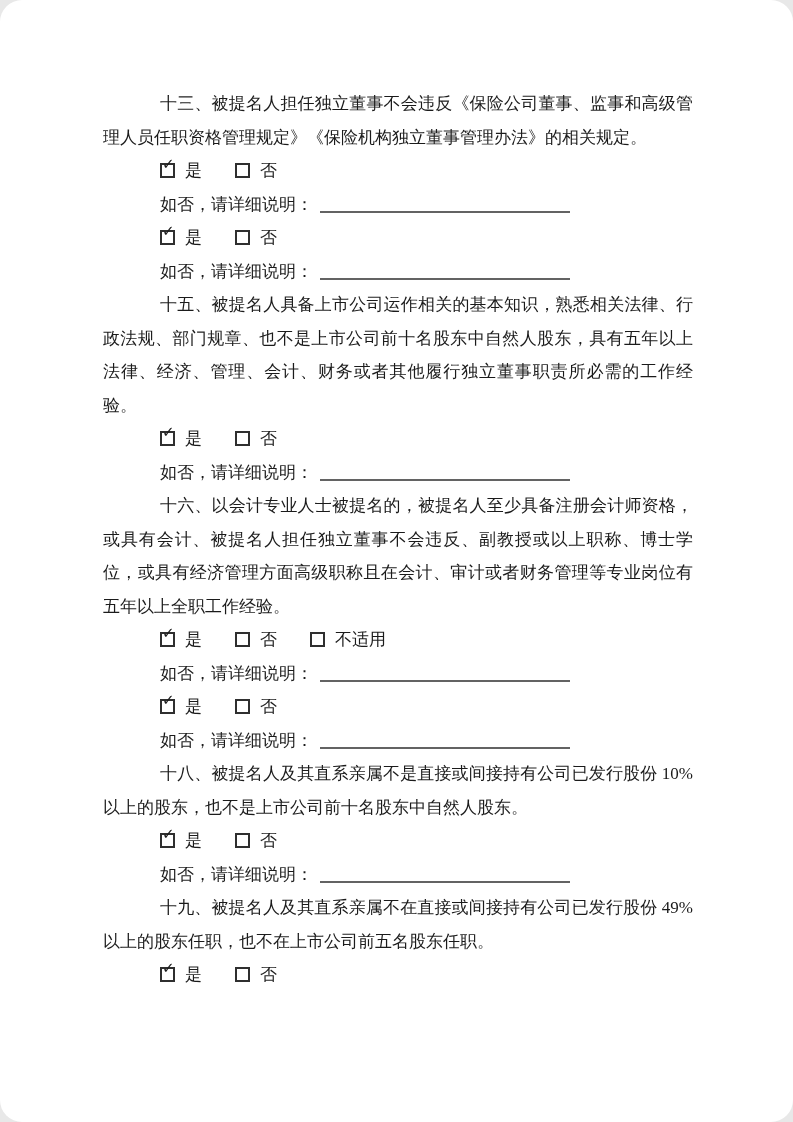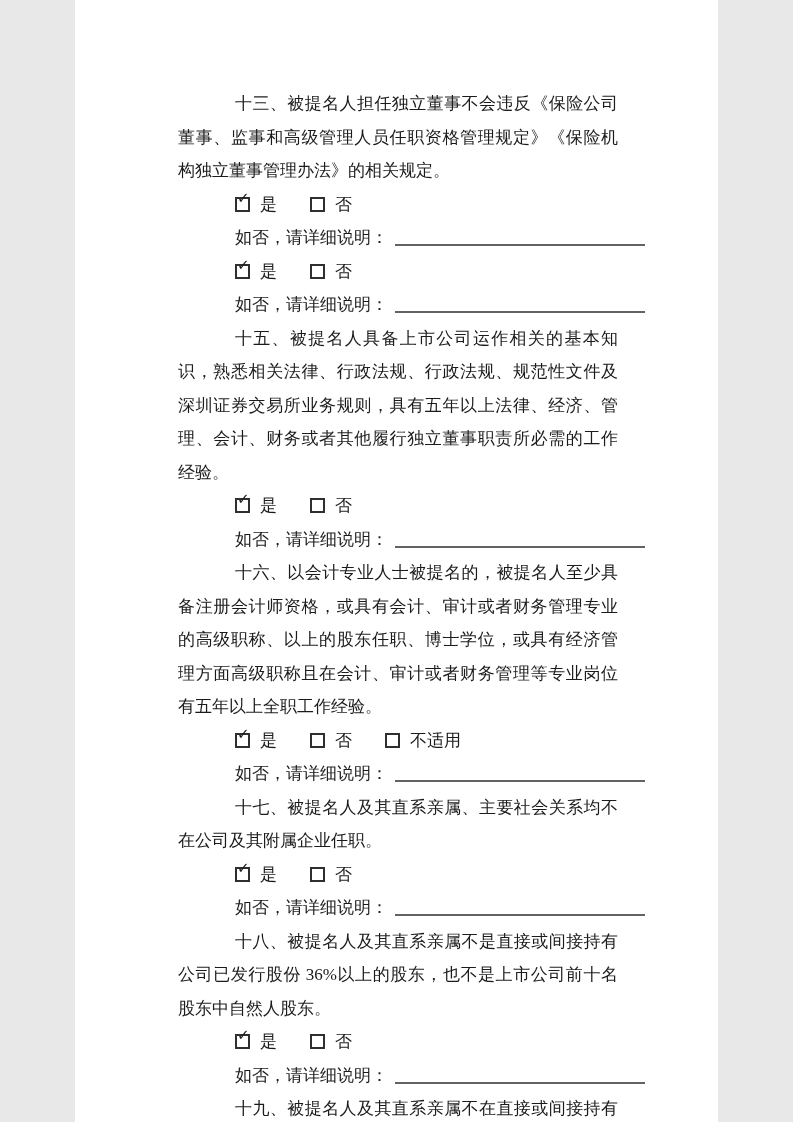--- a/index.html
+++ b/index.html
@@ -2,31 +2,32 @@
 <html lang="zh"><head>
 <meta charset="utf-8">
 <style>
   html, body {
     margin: 0;
     padding: 0;
     background: #e8e8e8;
   }
   .page {
     position: relative;
-    width: 643px;
+    width: 793px;
     height: 1122px;
     margin: 0 auto;
     background: #ffffff;
     box-sizing: border-box;
     padding: 87px 100px 0 103px;
     font-family: "Liberation Serif", "DejaVu Serif", serif;
     font-size: 17px;
     line-height: 33.5px;
     color: #1b1b1b;
     overflow: hidden;
+    border-radius: 22px;
   }
   .item { margin: 0; }
   .item-text {
     margin: 0;
     text-indent: 57px;
     text-align: justify;
     text-justify: inter-character;
   }
   .options-row {
     height: 33.5px;
@@ -110,40 +111,40 @@
             <span class="checkbox"></span>
             <span class="option-label">否</span>
           </span>
         </div>
     <div class="detail-row">
       <span class="detail-prompt">如否，请详细说明：</span><span class="detail-line"></span>
     </div>
   </div>
 
   <div class="item">
-    <p class="item-text">十五、被提名人具备上市公司运作相关的基本知识，熟悉相关法律、行政法规、行政法规、规范性文件及深圳证券交易所业务规则，具有五年以上法律、经济、管理、会计、财务或者其他履行独立董事职责所必需的工作经验。</p>
-    <div class="options-row">
-          <span class="option">
-            <span class="checkbox">
-              <span class="check-glyph">✓</span>
-            </span>
-            <span class="option-label">是</span>
-          </span>
-          <span class="option">
-            <span class="checkbox"></span>
-            <span class="option-label">否</span>
-          </span>
-        </div>
-    <div class="detail-row">
-      <span class="detail-prompt">如否，请详细说明：</span><span class="detail-line"></span>
-    </div>
-  </div>
-
-  <div class="item">
-    <p class="item-text">十六、以会计专业人士被提名的，被提名人至少具备注册会计师资格，或具有会计、审计或者财务管理专业的高级职称、以上的股东任职、博士学位，或具有经济管理方面高级职称且在会计、审计或者财务管理等专业岗位有五年以上全职工作经验。</p>
+    <p class="item-text">十五、被提名人具备上市公司运作相关的基本知识，熟悉相关法律、行政法规、部门规章、也不是上市公司前十名股东中自然人股东，具有五年以上法律、经济、管理、会计、财务或者其他履行独立董事职责所必需的工作经验。</p>
+    <div class="options-row">
+          <span class="option">
+            <span class="checkbox">
+              <span class="check-glyph">✓</span>
+            </span>
+            <span class="option-label">是</span>
+          </span>
+          <span class="option">
+            <span class="checkbox"></span>
+            <span class="option-label">否</span>
+          </span>
+        </div>
+    <div class="detail-row">
+      <span class="detail-prompt">如否，请详细说明：</span><span class="detail-line"></span>
+    </div>
+  </div>
+
+  <div class="item">
+    <p class="item-text">十六、以会计专业人士被提名的，被提名人至少具备注册会计师资格，或具有会计、被提名人担任独立董事不会违反、副教授或以上职称、博士学位，或具有经济管理方面高级职称且在会计、审计或者财务管理等专业岗位有五年以上全职工作经验。</p>
     <div class="options-row">
           <span class="option">
             <span class="checkbox">
               <span class="check-glyph">✓</span>
             </span>
             <span class="option-label">是</span>
           </span>
           <span class="option">
             <span class="checkbox"></span>
             <span class="option-label">否</span>
@@ -152,40 +153,39 @@
             <span class="checkbox"></span>
             <span class="option-label">不适用</span>
           </span>
         </div>
     <div class="detail-row">
       <span class="detail-prompt">如否，请详细说明：</span><span class="detail-line"></span>
     </div>
   </div>
 
   <div class="item">
-    <p class="item-text">十七、被提名人及其直系亲属、主要社会关系均不在公司及其附属企业任职。</p>
-    <div class="options-row">
-          <span class="option">
-            <span class="checkbox">
-              <span class="check-glyph">✓</span>
-            </span>
-            <span class="option-label">是</span>
-          </span>
-          <span class="option">
-            <span class="checkbox"></span>
-            <span class="option-label">否</span>
-          </span>
-        </div>
-    <div class="detail-row">
-      <span class="detail-prompt">如否，请详细说明：</span><span class="detail-line"></span>
-    </div>
-  </div>
-
-  <div class="item">
-    <p class="item-text">十八、被提名人及其直系亲属不是直接或间接持有公司已发行股份 36%以上的股东，也不是上市公司前十名股东中自然人股东。</p>
+    <div class="options-row">
+          <span class="option">
+            <span class="checkbox">
+              <span class="check-glyph">✓</span>
+            </span>
+            <span class="option-label">是</span>
+          </span>
+          <span class="option">
+            <span class="checkbox"></span>
+            <span class="option-label">否</span>
+          </span>
+        </div>
+    <div class="detail-row">
+      <span class="detail-prompt">如否，请详细说明：</span><span class="detail-line"></span>
+    </div>
+  </div>
+
+  <div class="item">
+    <p class="item-text">十八、被提名人及其直系亲属不是直接或间接持有公司已发行股份 10%以上的股东，也不是上市公司前十名股东中自然人股东。</p>
     <div class="options-row">
           <span class="option">
             <span class="checkbox">
               <span class="check-glyph">✓</span>
             </span>
             <span class="option-label">是</span>
           </span>
           <span class="option">
             <span class="checkbox"></span>
             <span class="option-label">否</span>

